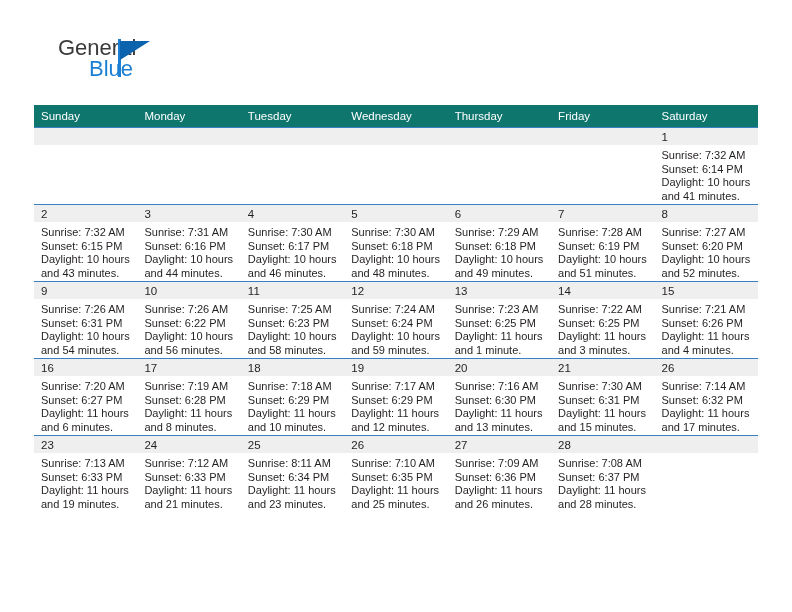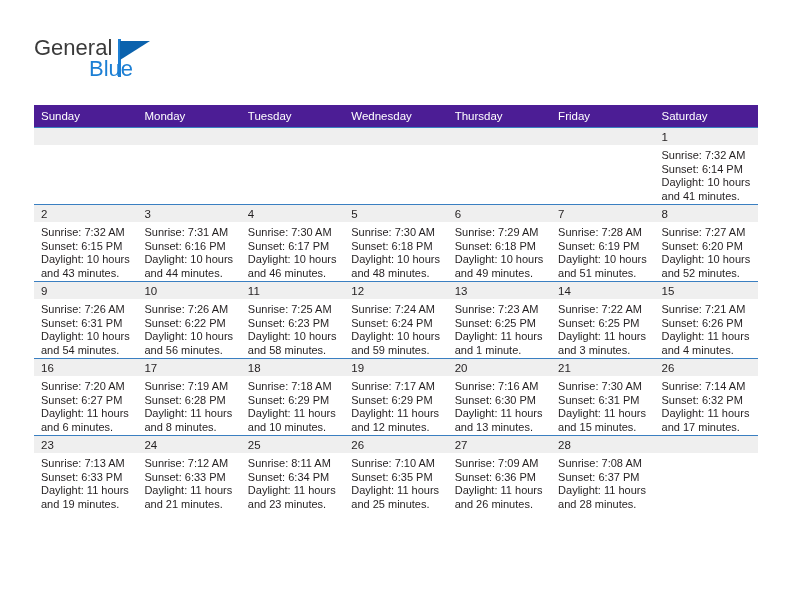--- a/index.html
+++ b/index.html
@@ -36,20 +36,21 @@
     width: 200px;
     height: 56px;
   }
   .logo-general {
     font-size: 22px;
     color: #3a3a3a;
     letter-spacing: 0px;
     line-height: 24px;
     display: block;
     font-weight: 400;
+    margin-left: 24px;
   }
   .logo-blue {
     font-size: 22px;
     color: #1c7fd4;
     line-height: 23px;
     display: block;
     margin-left: 55px;
     margin-top: -3px;
     font-weight: 400;
   }
@@ -97,21 +98,21 @@
     left: 34px;
     top: 105px;
     width: 724px;
   }
   table.cal {
     border-collapse: collapse;
     width: 724px;
     table-layout: fixed;
   }
   table.cal th {
-    background: #4c1d95;
+    background: #0f766e;
     color: #ffffff;
     font-size: 11.5px;
     font-weight: normal;
     text-align: left;
     padding: 5px 0 5px 7px;
     height: 12px;
     border: none;
   }
   table.cal td {
     vertical-align: top;

